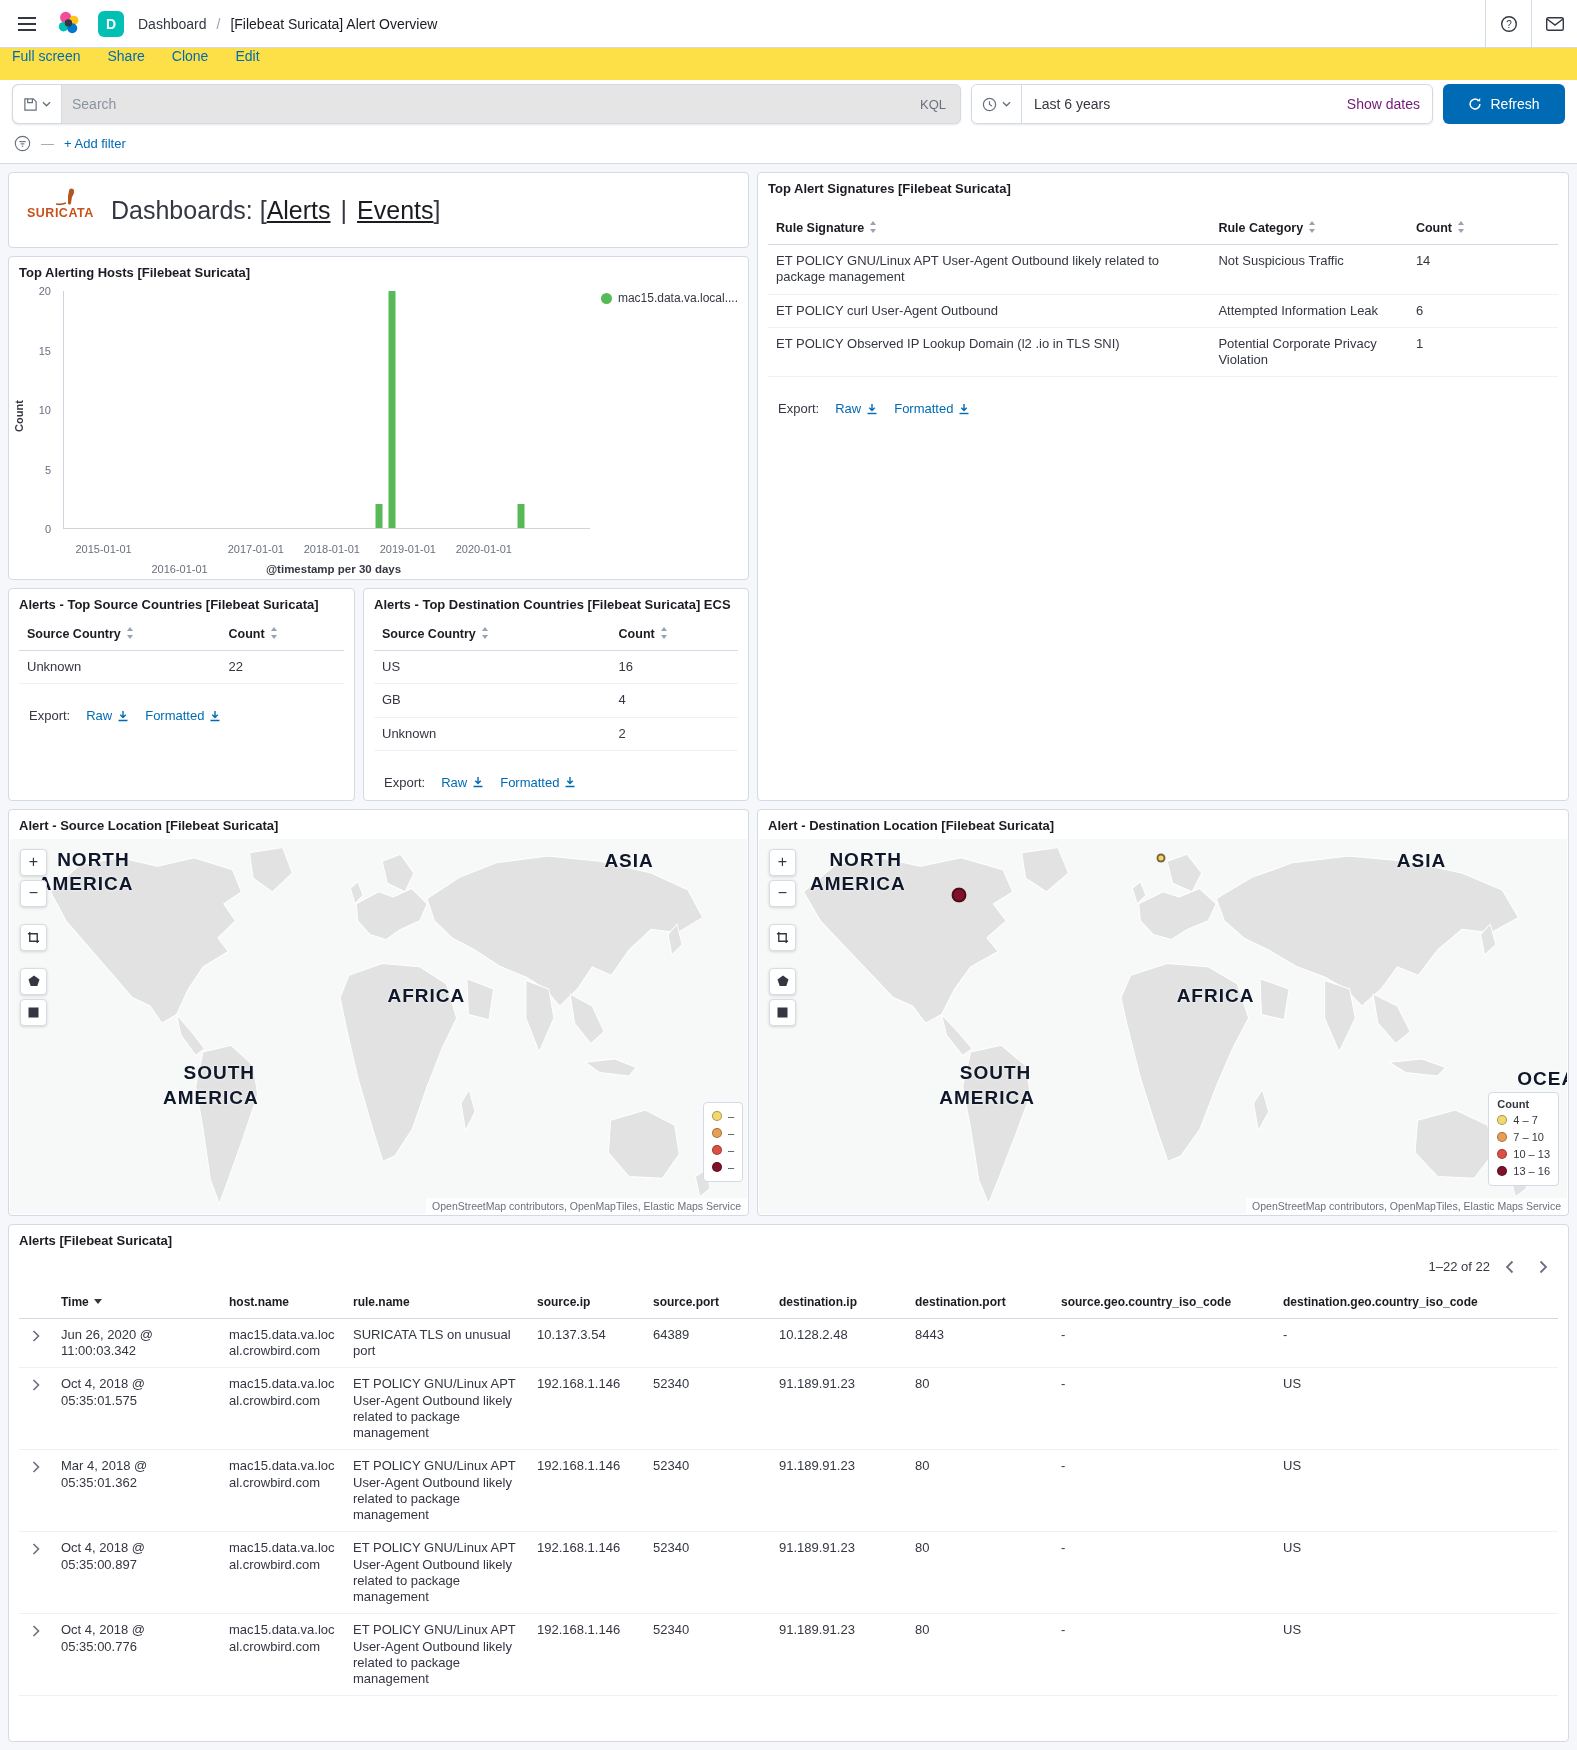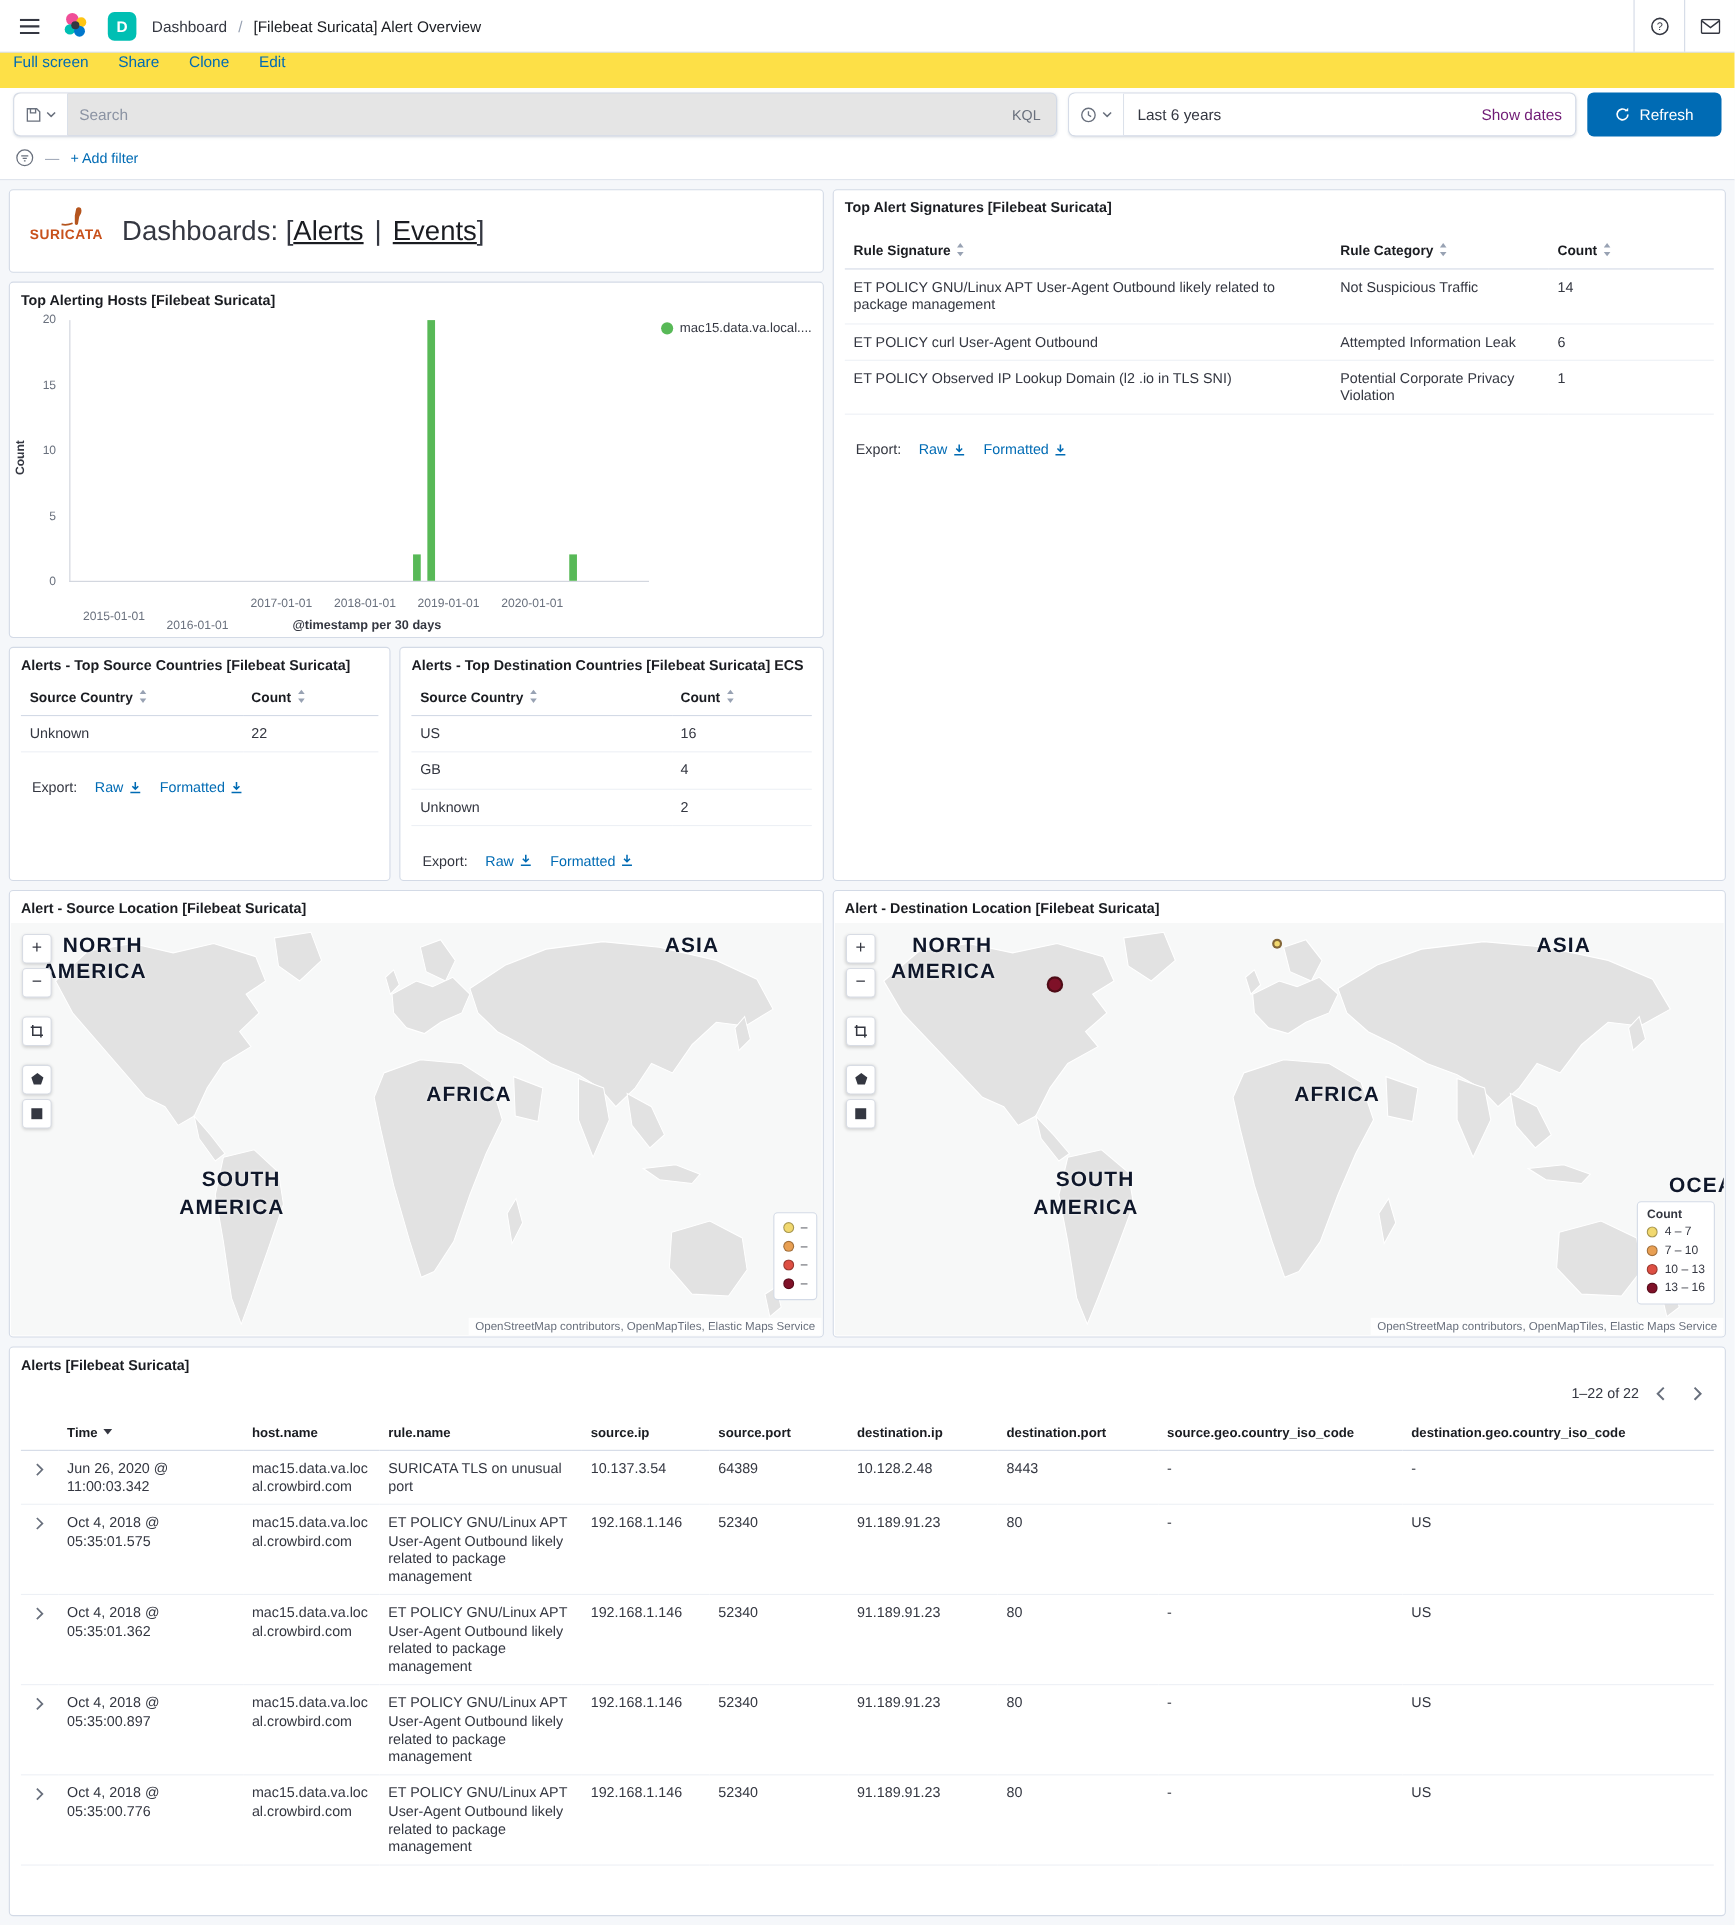--- a/index.html
+++ b/index.html
@@ -233,21 +233,21 @@
               <span class="ytick" style="bottom: calc(50% - 6px);">10</span>
               <span class="ytick" style="bottom: calc(75% - 6px);">15</span>
               <span class="ytick" style="bottom: calc(100% - 6px);">20</span>
             </div>
           <div class="plot">
               <div class="cbar" style="left: 59.9368%; height: 10%; background: rgb(88, 185, 87);"></div>
               <div class="cbar" style="left: 62.3469%; height: 100%; background: rgb(88, 185, 87);"></div>
               <div class="cbar" style="left: 86.8036%; height: 10%; background: rgb(88, 185, 87);"></div>
             </div>
           <div class="xaxis">
-              <span class="xtick" style="left: 7.70446%; margin-top: 12px;">2015-01-01</span>
+              <span class="xtick" style="left: 7.70446%;">2015-01-01</span>
               <span class="xtick" style="left: 22.1256%; margin-top: 20px;">2016-01-01</span>
               <span class="xtick" style="left: 36.5863%;">2017-01-01</span>
               <span class="xtick" style="left: 51.0075%;">2018-01-01</span>
               <span class="xtick" style="left: 65.4287%;">2019-01-01</span>
               <span class="xtick" style="left: 79.8499%;">2020-01-01</span>
             </div>
           <div class="xlabel">@timestamp per 30 days</div>
           <div class="chart-legend">
             <span class="legend-swatch" style="background: rgb(88, 185, 87);"></span>
             <span>mac15.data.va.local....</span>
@@ -617,21 +617,21 @@
             <td>US</td>
           </tr>
           <tr>
             <td>
                 <button class="expander-btn">
                   <svg width="8" height="12" viewBox="0 0 8 12">
                     <path d="M1.5 1l5 5-5 5" fill="none" stroke="#69707D" stroke-width="1.6"></path>
                   </svg>
                 </button>
               </td>
-            <td>Oct 4, 2018 @ 05:35:01.362</td>
+            <td>Mar 4, 2018 @ 05:35:01.362</td>
             <td>mac15.data.va.local.crowbird.com</td>
             <td>ET POLICY GNU/Linux APT User-Agent Outbound likely related to package management</td>
             <td>192.168.1.146</td>
             <td>52340</td>
             <td>91.189.91.23</td>
             <td>80</td>
             <td>-</td>
             <td>US</td>
           </tr>
           <tr>

